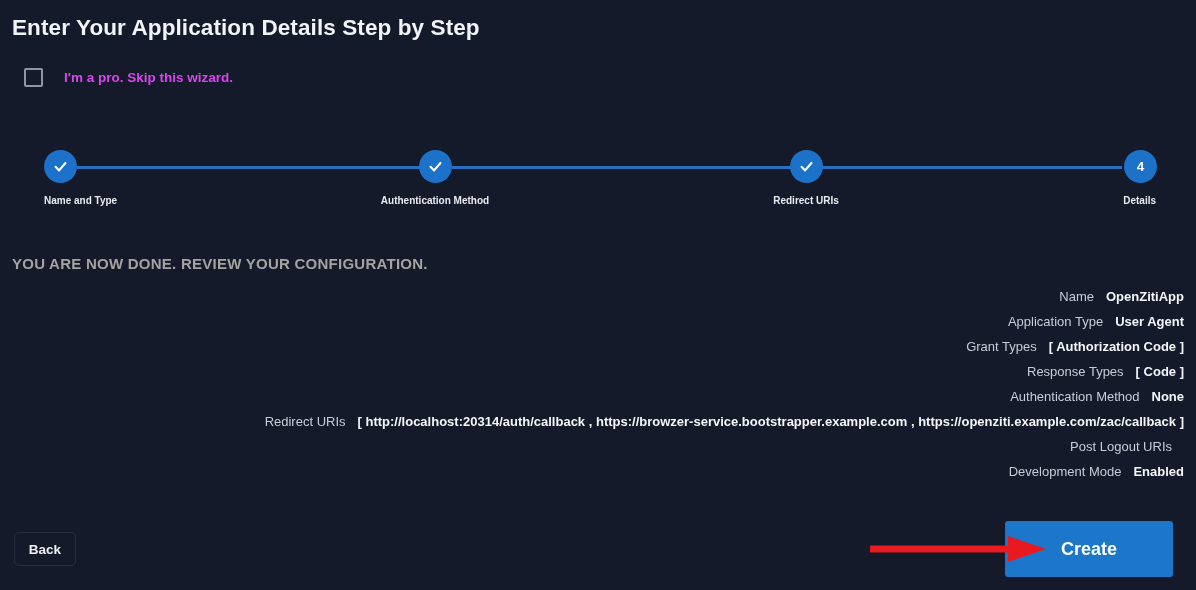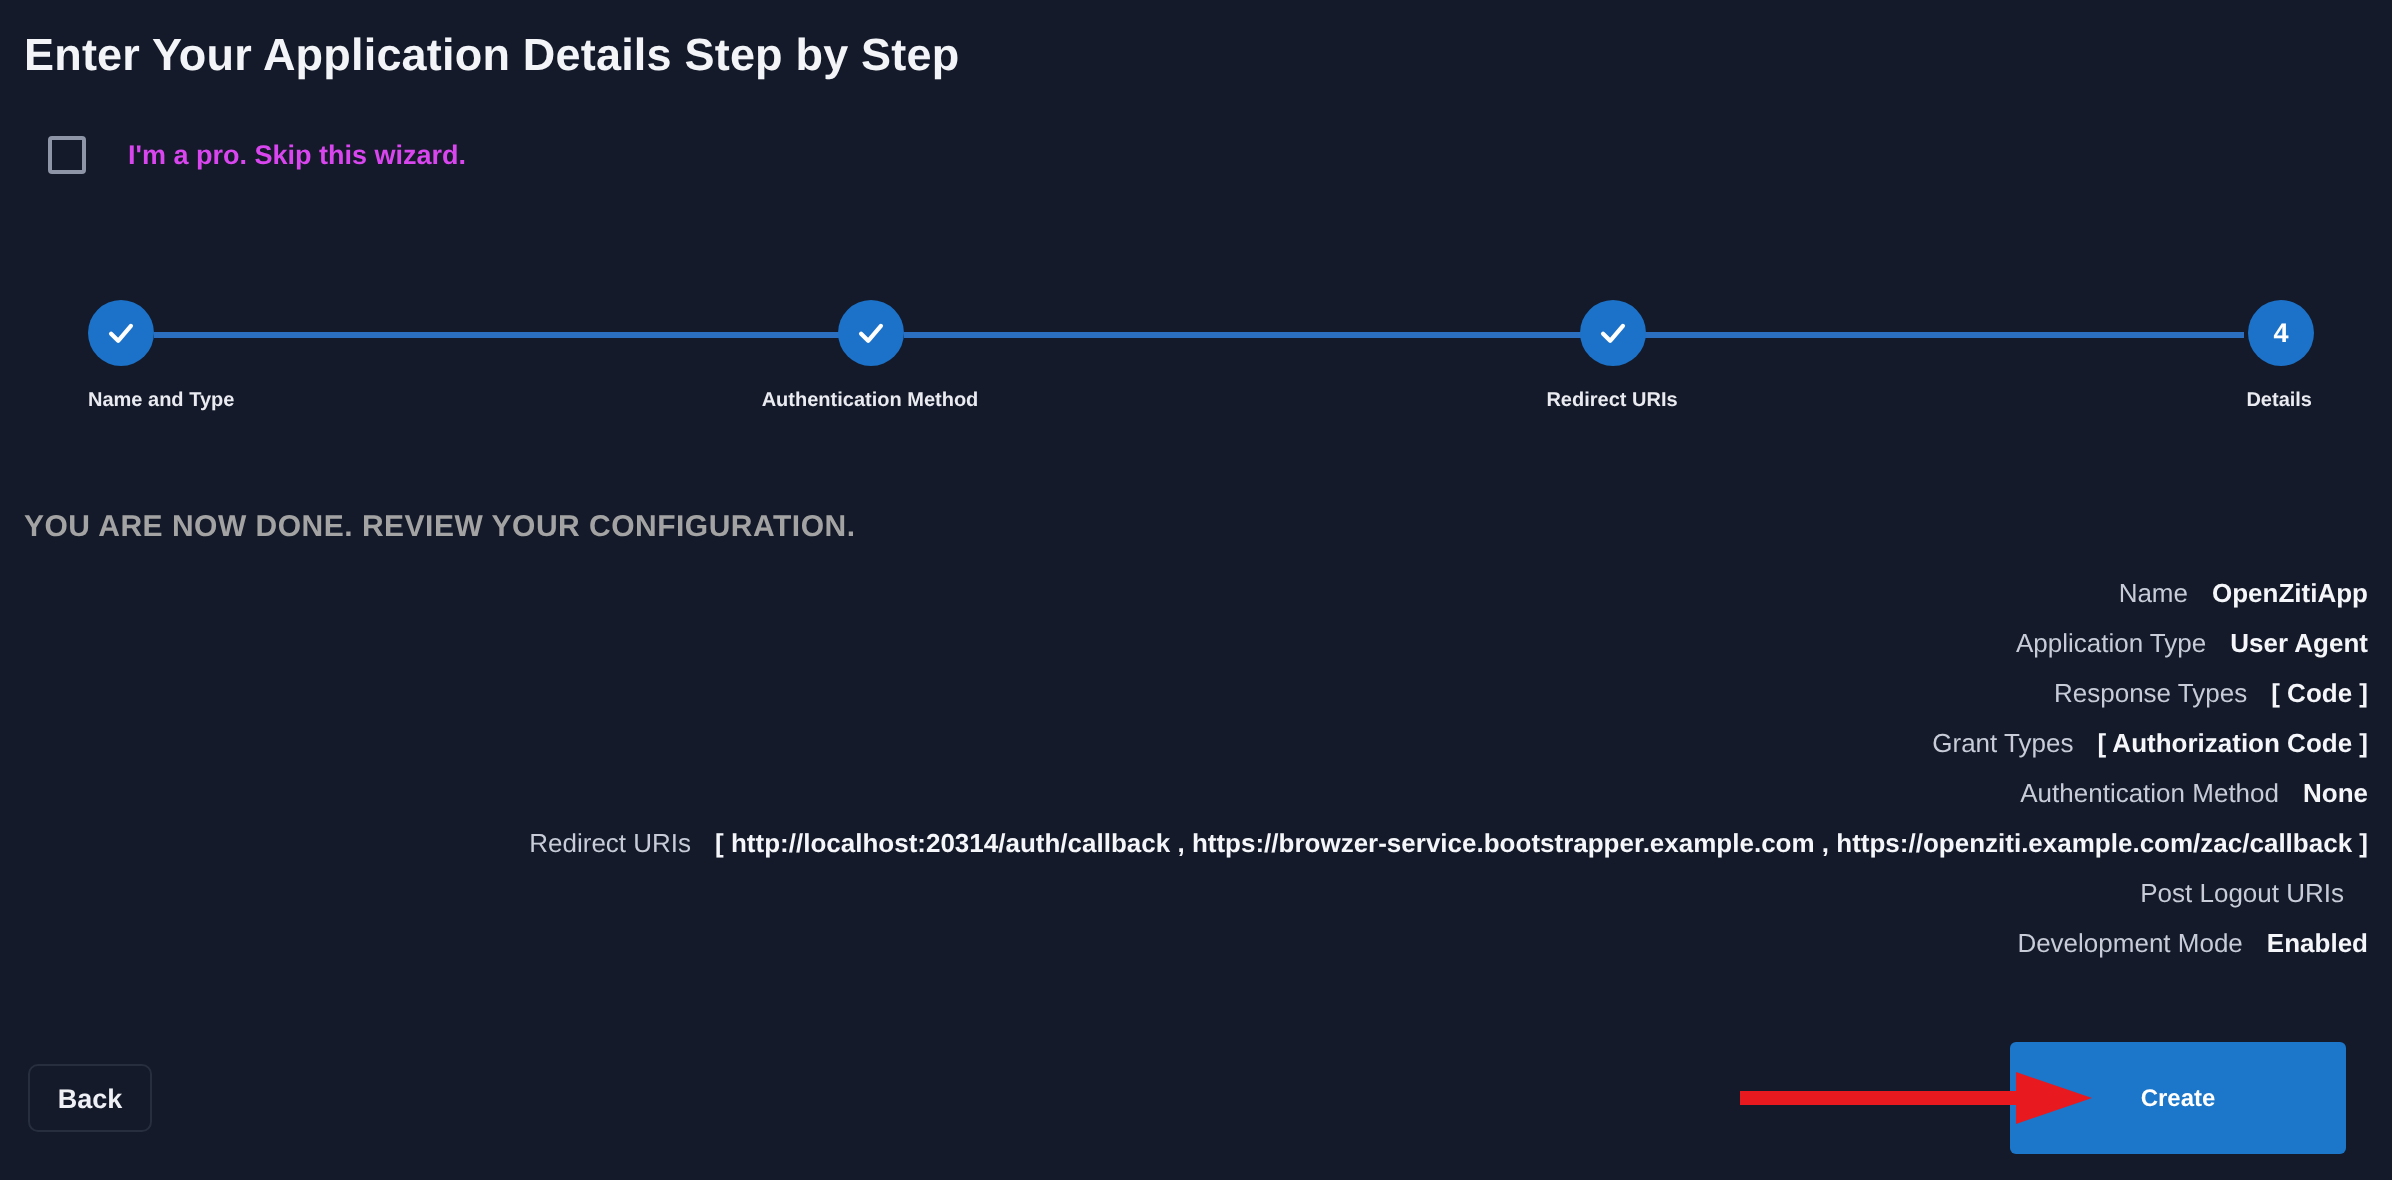--- a/index.html
+++ b/index.html
@@ -179,21 +179,21 @@
     position: absolute;
     left: 1005px;
     top: 521px;
     width: 168px;
     height: 56px;
     border: none;
     border-radius: 3px;
     background: #1c76c9;
     color: #ffffff;
     font-family: "Liberation Sans", sans-serif;
-    font-size: 12px;
+    font-size: 18px;
     font-weight: bold;
     cursor: pointer;
     display: flex;
     align-items: center;
     justify-content: center;
     box-sizing: border-box;
   }
 
   
   .arrow-annotation {
@@ -263,26 +263,26 @@
   <div class="summary">
     <div class="summary-row">
       <span class="summary-label">Name</span>
       <span class="summary-value">OpenZitiApp</span>
     </div>
     <div class="summary-row">
       <span class="summary-label">Application Type</span>
       <span class="summary-value">User Agent</span>
     </div>
     <div class="summary-row">
+      <span class="summary-label">Grant Types</span>
+      <span class="summary-value">[ Authorization Code ]</span>
+    </div>
+    <div class="summary-row">
       <span class="summary-label">Response Types</span>
       <span class="summary-value">[ Code ]</span>
-    </div>
-    <div class="summary-row">
-      <span class="summary-label">Grant Types</span>
-      <span class="summary-value">[ Authorization Code ]</span>
     </div>
     <div class="summary-row">
       <span class="summary-label">Authentication Method</span>
       <span class="summary-value">None</span>
     </div>
     <div class="summary-row">
       <span class="summary-label">Redirect URIs</span>
       <span class="summary-value">[ http://localhost:20314/auth/callback , https://browzer-service.bootstrapper.example.com , https://openziti.example.com/zac/callback ]</span>
     </div>
     <div class="summary-row">

